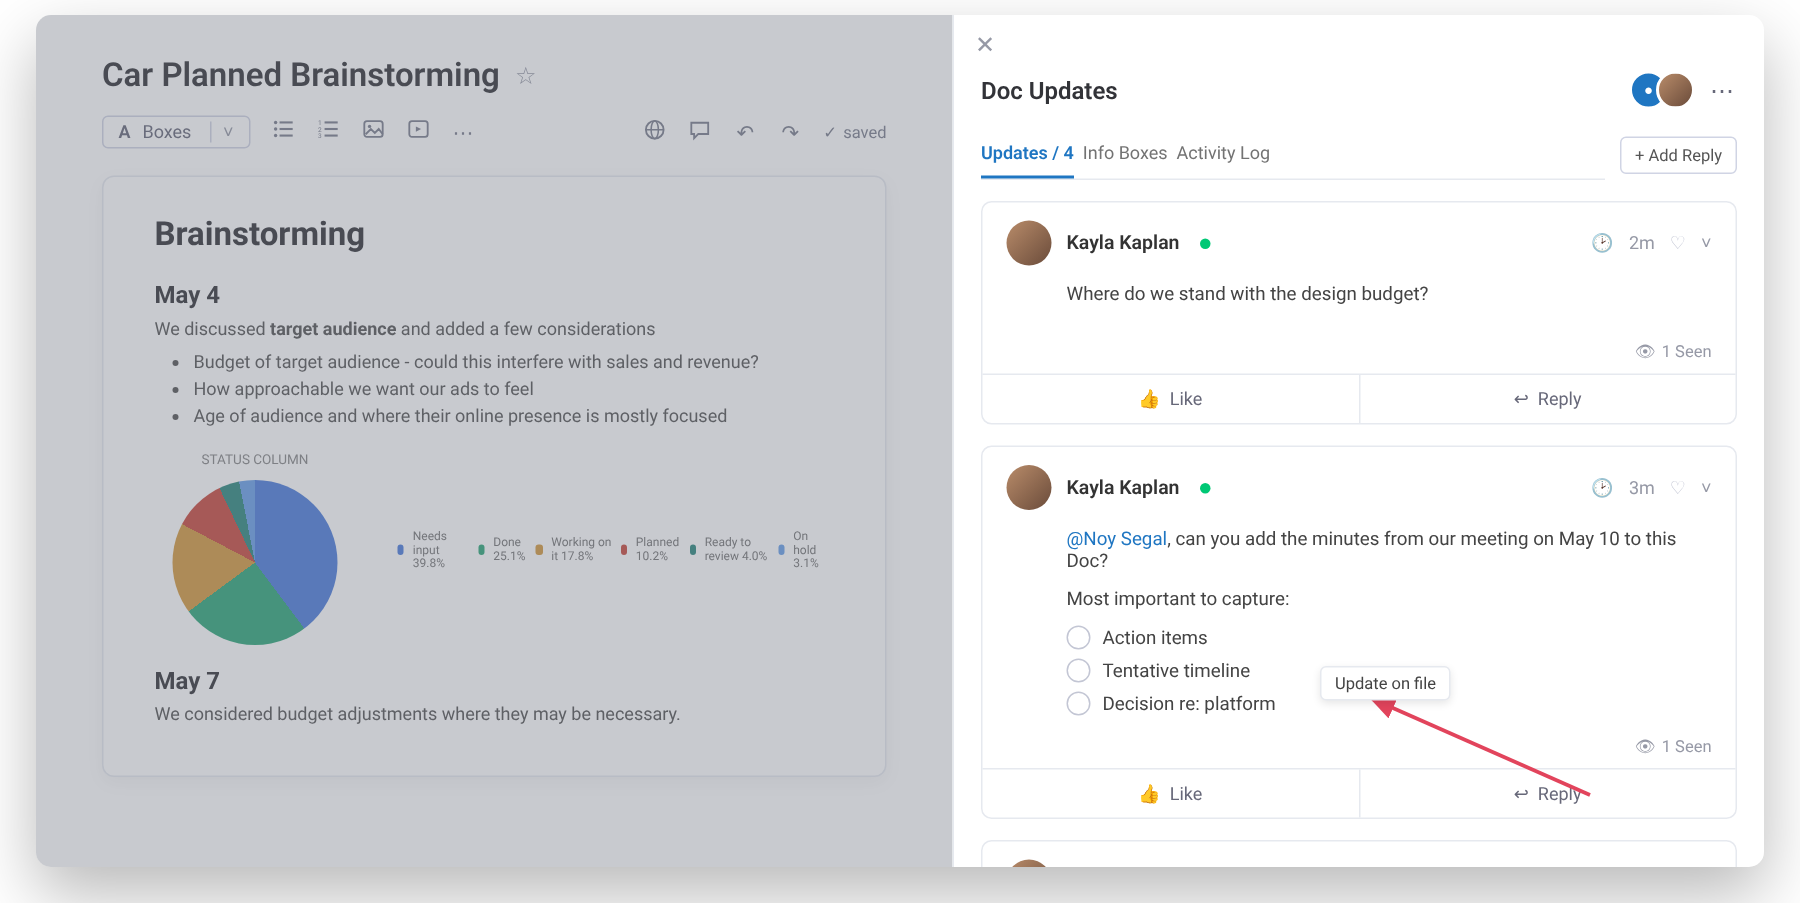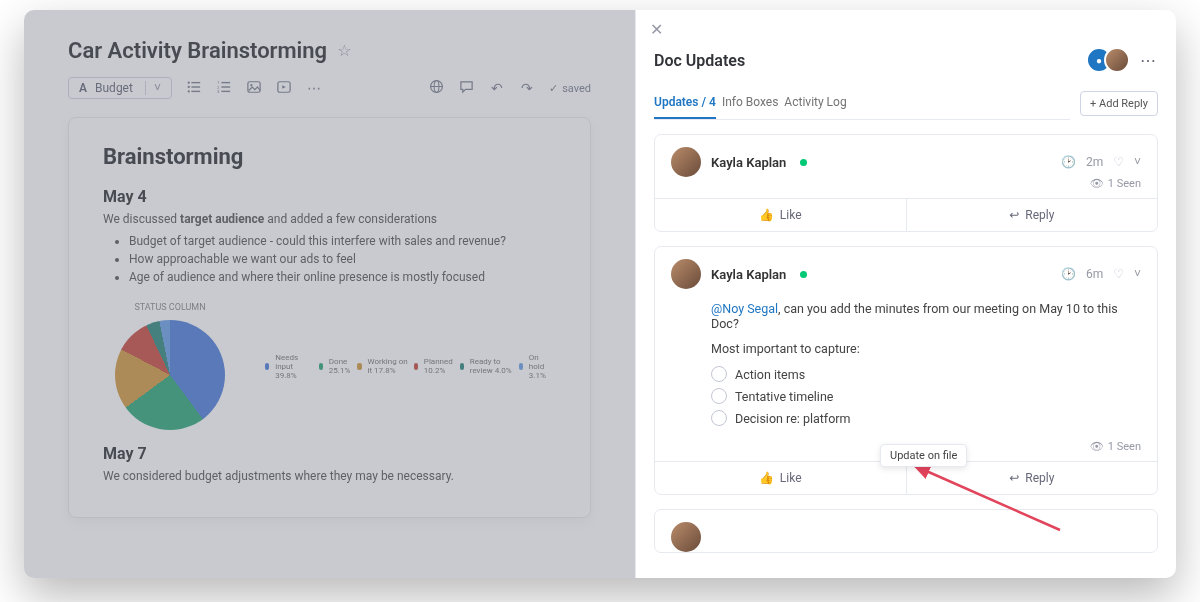--- a/index.html
+++ b/index.html
@@ -87,29 +87,29 @@
   svg.arrow{position:absolute;z-index:19;}
 </style>
 </head>
 <body>
 
 <div class="frame">
   <div class="window">
 
     <div class="doc">
       <div class="doc-title-row">
-        <div class="doc-title">Car Activity Brainstorming</div>
+        <div class="doc-title">Car Planned Brainstorming</div>
         <span class="star">☆</span>
       </div>
 
       <div class="toolbar">
         <div class="tb-left">
           <div class="tb-btn">
             <span style="font-weight:600">A</span>
-            <span>Budget</span>
+            <span>Boxes</span>
             <span class="tb-chev">˅</span>
           </div>
           <span class="ic">
             <svg width="14" height="14" viewBox="0 0 16 16">
                 <circle cx="2" cy="3" r="1.3" fill="#7b7f8e"></circle>
                 <rect x="5" y="2.2" width="10" height="1.6" fill="#7b7f8e"></rect>
                 <circle cx="2" cy="8" r="1.3" fill="#7b7f8e"></circle>
                 <rect x="5" y="7.2" width="10" height="1.6" fill="#7b7f8e"></rect>
                 <circle cx="2" cy="13" r="1.3" fill="#7b7f8e"></circle>
                 <rect x="5" y="12.2" width="10" height="1.6" fill="#7b7f8e"></rect>
@@ -244,20 +244,23 @@
               <span class="name">Kayla Kaplan</span>
               <span class="dot-online"></span>
             </div>
             <div class="meta">
               <span>🕑</span>
               <span>2m</span>
               <span style="color:#c3c6d4;">♡</span>
               <span>˅</span>
             </div>
           </div>
+          <div class="body">
+            <p>Where do we stand with the design budget?</p>
+          </div>
           <div class="seen">
               <span>👁</span>
               <span>1 Seen</span>
             </div>
           <div class="actions">
             <div class="action">
                 <span>👍</span>
                 <span>Like</span>
               </div>
             <div class="action">
@@ -269,21 +272,21 @@
 
         <div class="card">
           <div class="card-head">
             <div class="who">
               <div class="pic"></div>
               <span class="name">Kayla Kaplan</span>
               <span class="dot-online"></span>
             </div>
             <div class="meta">
               <span>🕑</span>
-              <span>6m</span>
+              <span>3m</span>
               <span style="color:#c3c6d4;">♡</span>
               <span>˅</span>
             </div>
           </div>
           <div class="body">
             <p>
               <span class="mention">@Noy Segal</span><span>, can you add the minutes from our meeting on May 10 to this Doc?</span>
             </p>
             <p>Most important to capture:</p>
             <div class="checklist">

